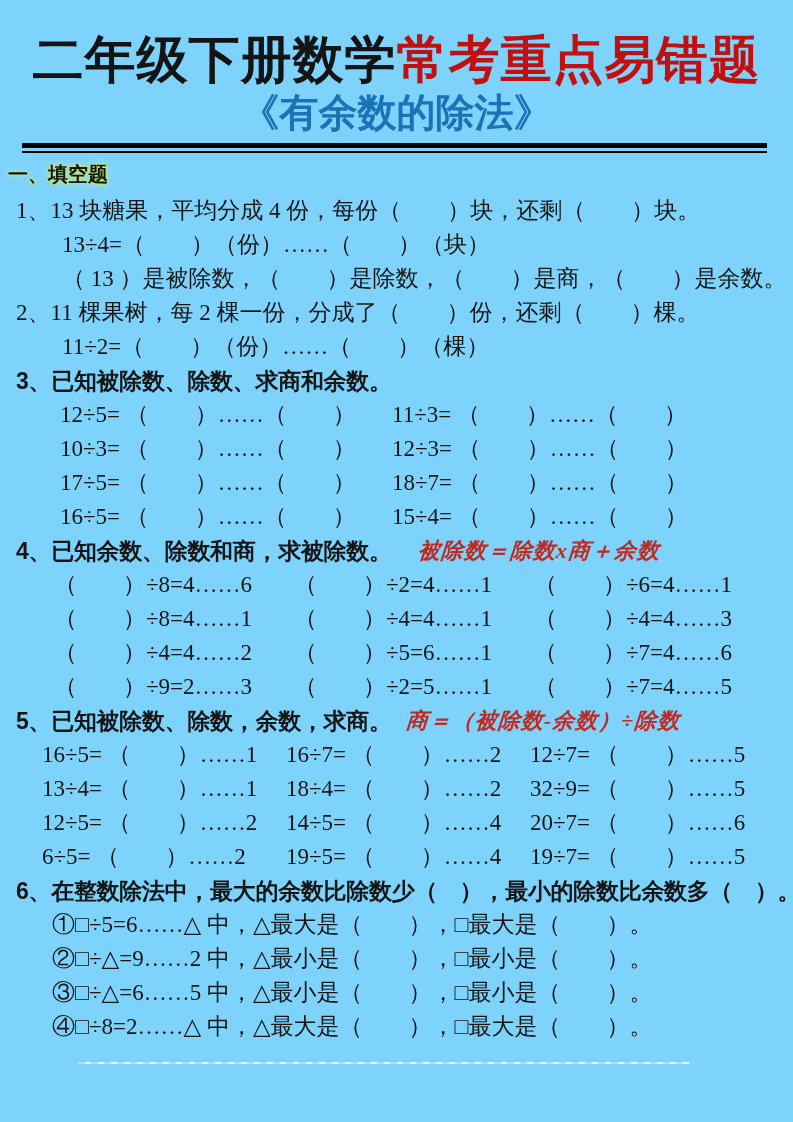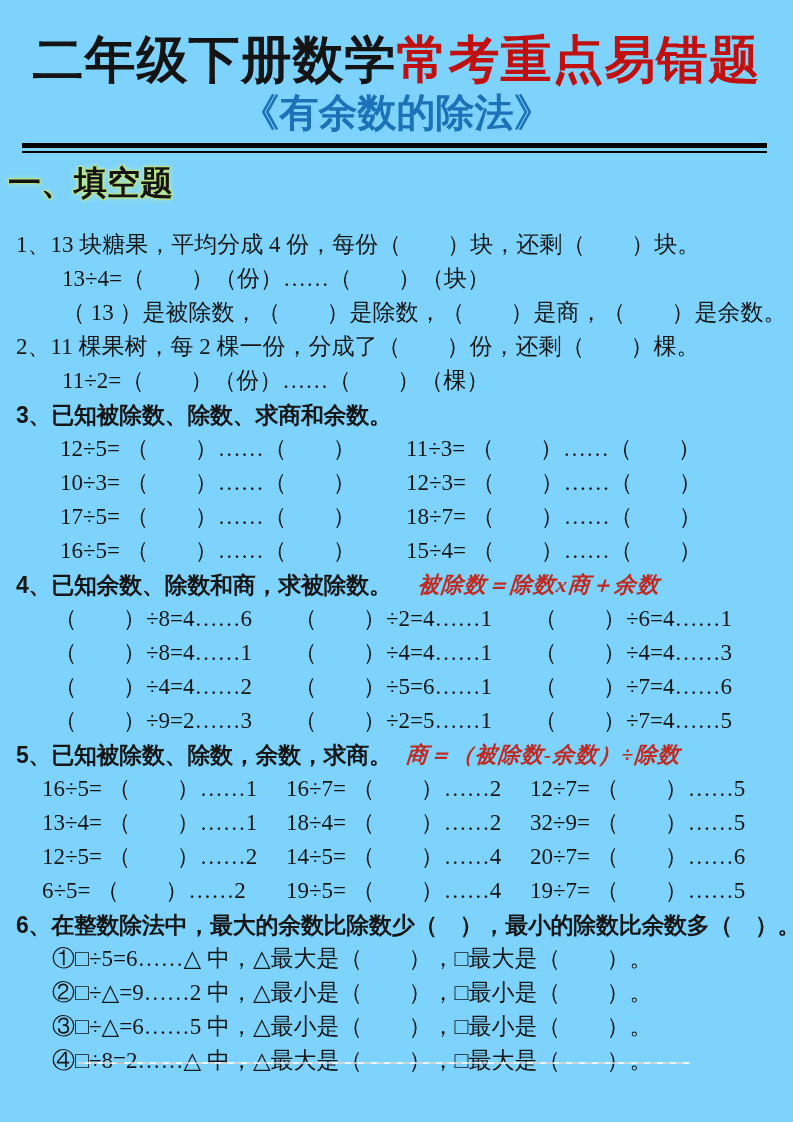--- a/index.html
+++ b/index.html
@@ -31,22 +31,22 @@
     color:#1C72B7;
     line-height:1.2;
     margin-top:2px;
   }
   .rule-wrap { margin:6px 26px 0 22px; }
   .rule-thick { height:5px; background:#000; }
   .rule-thin  { height:2px; background:#000; margin-top:3px; }
 
   .section-label {
     display:inline-block;
-    margin:8px 0 16px 8px;
-    font-size:33px;
+    margin:8px 0 0 8px;
+    font-size:20px;
     font-weight:bold;
     font-family:Liberation Serif, serif;
     color:#141414;
     text-shadow:
       -1px -1px 0 #b9e486, 1px -1px 0 #b9e486,
       -1px  1px 0 #b9e486, 1px  1px 0 #b9e486,
        0 0 7px #cdee9e;
   }
 
   
@@ -62,21 +62,21 @@
   .note {
     color:#BE2B22;
     font-family:"Liberation Serif","DejaVu Serif",serif;
     font-weight:bold;
     font-style:italic;
     font-size:22px;
     letter-spacing:1px;
     transform:skewX(-4deg);
   }
   .row { display:flex; }
-  .row-q3 { padding-left:44px;gap:14px; }
+  .row-q3 { padding-left:44px; }
   .row-q3 .cell { width:332px; }
   .row-q4 { padding-left:38px; }
   .row-q4 .cell { width:240px; }
   .row-q5 { padding-left:26px; }
   .row-q5 .cell { width:244px; }
   .q6-item { padding-left:36px; }
   .note-q4 { margin-left:26px; }
   .note-q5 { margin-left:14px; }
 
   .scan-artifact {

